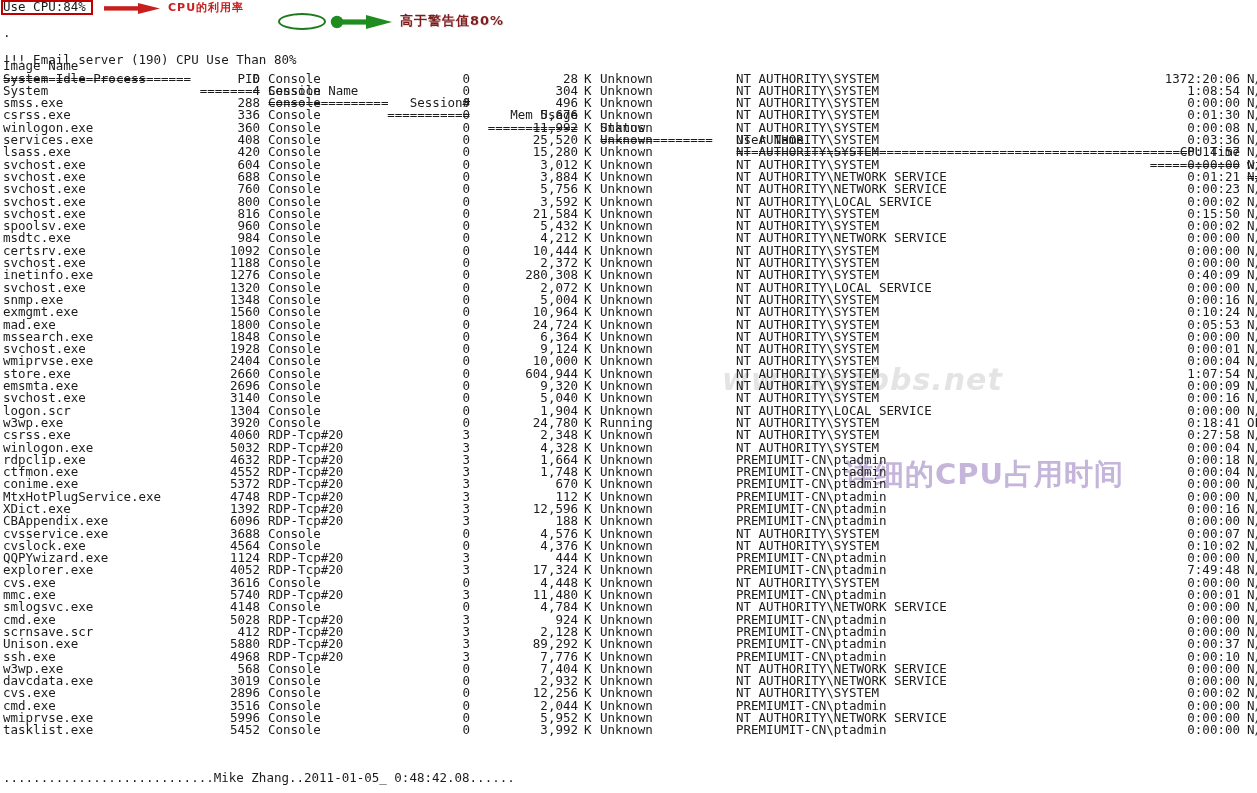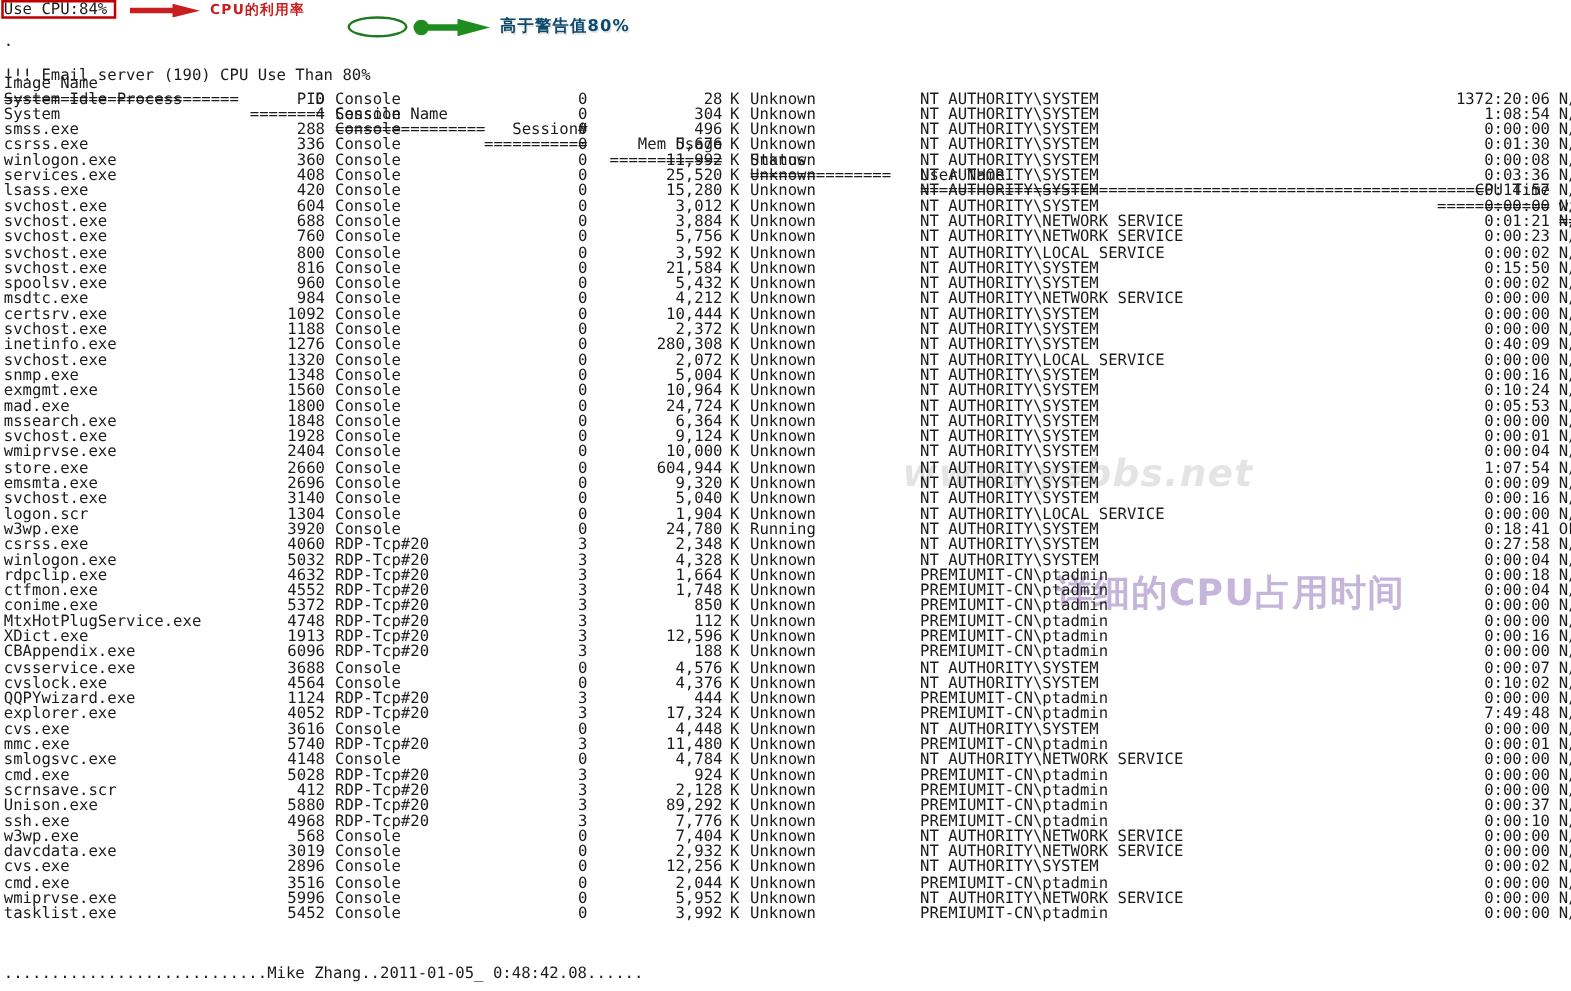--- a/index.html
+++ b/index.html
@@ -81,21 +81,21 @@
     left: 330px; top: 15px;
     width: 62px; height: 14px;
   }
   
   #green-note {
     position: absolute;
     left: 400px; top: 12px;
     font-family: "DejaVu Sans", "Liberation Sans", sans-serif;
     font-size: 13px;
     font-weight: bold;
-    color: #0c4a6e;
+    color: #7f1d1d;
     white-space: nowrap;
     letter-spacing: 1px;
     text-shadow: 1px 1px 0 rgba(0,0,0,0.10);
   }
 
   
   #tasklist {
     position: absolute;
     left: 0; top: 48px;
     width: 1290px;
@@ -251,23 +251,23 @@
       <div class="trow"><span class="c-image">wmiprvse.exe</span><span class="c-pid">2404</span><span class="c-session">Console</span><span class="c-sessnum">0</span><span class="c-mem">10,000</span><span class="c-memk">K</span><span class="c-status">Unknown</span><span class="c-user">NT AUTHORITY\SYSTEM</span><span class="c-cpu">0:00:04</span><span class="c-win">N/</span></div>
       <div class="trow"><span class="c-image">store.exe</span><span class="c-pid">2660</span><span class="c-session">Console</span><span class="c-sessnum">0</span><span class="c-mem">604,944</span><span class="c-memk">K</span><span class="c-status">Unknown</span><span class="c-user">NT AUTHORITY\SYSTEM</span><span class="c-cpu">1:07:54</span><span class="c-win">N/</span></div>
       <div class="trow"><span class="c-image">emsmta.exe</span><span class="c-pid">2696</span><span class="c-session">Console</span><span class="c-sessnum">0</span><span class="c-mem">9,320</span><span class="c-memk">K</span><span class="c-status">Unknown</span><span class="c-user">NT AUTHORITY\SYSTEM</span><span class="c-cpu">0:00:09</span><span class="c-win">N/</span></div>
       <div class="trow"><span class="c-image">svchost.exe</span><span class="c-pid">3140</span><span class="c-session">Console</span><span class="c-sessnum">0</span><span class="c-mem">5,040</span><span class="c-memk">K</span><span class="c-status">Unknown</span><span class="c-user">NT AUTHORITY\SYSTEM</span><span class="c-cpu">0:00:16</span><span class="c-win">N/</span></div>
       <div class="trow"><span class="c-image">logon.scr</span><span class="c-pid">1304</span><span class="c-session">Console</span><span class="c-sessnum">0</span><span class="c-mem">1,904</span><span class="c-memk">K</span><span class="c-status">Unknown</span><span class="c-user">NT AUTHORITY\LOCAL SERVICE</span><span class="c-cpu">0:00:00</span><span class="c-win">N/</span></div>
       <div class="trow"><span class="c-image">w3wp.exe</span><span class="c-pid">3920</span><span class="c-session">Console</span><span class="c-sessnum">0</span><span class="c-mem">24,780</span><span class="c-memk">K</span><span class="c-status">Running</span><span class="c-user">NT AUTHORITY\SYSTEM</span><span class="c-cpu">0:18:41</span><span class="c-win">OL</span></div>
       <div class="trow"><span class="c-image">csrss.exe</span><span class="c-pid">4060</span><span class="c-session">RDP-Tcp#20</span><span class="c-sessnum">3</span><span class="c-mem">2,348</span><span class="c-memk">K</span><span class="c-status">Unknown</span><span class="c-user">NT AUTHORITY\SYSTEM</span><span class="c-cpu">0:27:58</span><span class="c-win">N/</span></div>
       <div class="trow"><span class="c-image">winlogon.exe</span><span class="c-pid">5032</span><span class="c-session">RDP-Tcp#20</span><span class="c-sessnum">3</span><span class="c-mem">4,328</span><span class="c-memk">K</span><span class="c-status">Unknown</span><span class="c-user">NT AUTHORITY\SYSTEM</span><span class="c-cpu">0:00:04</span><span class="c-win">N/</span></div>
       <div class="trow"><span class="c-image">rdpclip.exe</span><span class="c-pid">4632</span><span class="c-session">RDP-Tcp#20</span><span class="c-sessnum">3</span><span class="c-mem">1,664</span><span class="c-memk">K</span><span class="c-status">Unknown</span><span class="c-user">PREMIUMIT-CN\ptadmin</span><span class="c-cpu">0:00:18</span><span class="c-win">N/</span></div>
       <div class="trow"><span class="c-image">ctfmon.exe</span><span class="c-pid">4552</span><span class="c-session">RDP-Tcp#20</span><span class="c-sessnum">3</span><span class="c-mem">1,748</span><span class="c-memk">K</span><span class="c-status">Unknown</span><span class="c-user">PREMIUMIT-CN\ptadmin</span><span class="c-cpu">0:00:04</span><span class="c-win">N/</span></div>
-      <div class="trow"><span class="c-image">conime.exe</span><span class="c-pid">5372</span><span class="c-session">RDP-Tcp#20</span><span class="c-sessnum">3</span><span class="c-mem">850</span><span class="c-memk">K</span><span class="c-status">Unknown</span><span class="c-user">PREMIUMIT-CN\ptadmin</span><span class="c-cpu">0:00:00</span><span class="c-win">N/</span></div>
+      <div class="trow"><span class="c-image">conime.exe</span><span class="c-pid">5372</span><span class="c-session">RDP-Tcp#20</span><span class="c-sessnum">3</span><span class="c-mem">670</span><span class="c-memk">K</span><span class="c-status">Unknown</span><span class="c-user">PREMIUMIT-CN\ptadmin</span><span class="c-cpu">0:00:00</span><span class="c-win">N/</span></div>
       <div class="trow"><span class="c-image">MtxHotPlugService.exe</span><span class="c-pid">4748</span><span class="c-session">RDP-Tcp#20</span><span class="c-sessnum">3</span><span class="c-mem">112</span><span class="c-memk">K</span><span class="c-status">Unknown</span><span class="c-user">PREMIUMIT-CN\ptadmin</span><span class="c-cpu">0:00:00</span><span class="c-win">N/</span></div>
-      <div class="trow"><span class="c-image">XDict.exe</span><span class="c-pid">1913</span><span class="c-session">RDP-Tcp#20</span><span class="c-sessnum">3</span><span class="c-mem">12,596</span><span class="c-memk">K</span><span class="c-status">Unknown</span><span class="c-user">PREMIUMIT-CN\ptadmin</span><span class="c-cpu">0:00:16</span><span class="c-win">N/</span></div>
+      <div class="trow"><span class="c-image">XDict.exe</span><span class="c-pid">1392</span><span class="c-session">RDP-Tcp#20</span><span class="c-sessnum">3</span><span class="c-mem">12,596</span><span class="c-memk">K</span><span class="c-status">Unknown</span><span class="c-user">PREMIUMIT-CN\ptadmin</span><span class="c-cpu">0:00:16</span><span class="c-win">N/</span></div>
       <div class="trow"><span class="c-image">CBAppendix.exe</span><span class="c-pid">6096</span><span class="c-session">RDP-Tcp#20</span><span class="c-sessnum">3</span><span class="c-mem">188</span><span class="c-memk">K</span><span class="c-status">Unknown</span><span class="c-user">PREMIUMIT-CN\ptadmin</span><span class="c-cpu">0:00:00</span><span class="c-win">N/</span></div>
       <div class="trow"><span class="c-image">cvsservice.exe</span><span class="c-pid">3688</span><span class="c-session">Console</span><span class="c-sessnum">0</span><span class="c-mem">4,576</span><span class="c-memk">K</span><span class="c-status">Unknown</span><span class="c-user">NT AUTHORITY\SYSTEM</span><span class="c-cpu">0:00:07</span><span class="c-win">N/</span></div>
       <div class="trow"><span class="c-image">cvslock.exe</span><span class="c-pid">4564</span><span class="c-session">Console</span><span class="c-sessnum">0</span><span class="c-mem">4,376</span><span class="c-memk">K</span><span class="c-status">Unknown</span><span class="c-user">NT AUTHORITY\SYSTEM</span><span class="c-cpu">0:10:02</span><span class="c-win">N/</span></div>
       <div class="trow"><span class="c-image">QQPYwizard.exe</span><span class="c-pid">1124</span><span class="c-session">RDP-Tcp#20</span><span class="c-sessnum">3</span><span class="c-mem">444</span><span class="c-memk">K</span><span class="c-status">Unknown</span><span class="c-user">PREMIUMIT-CN\ptadmin</span><span class="c-cpu">0:00:00</span><span class="c-win">N/</span></div>
       <div class="trow"><span class="c-image">explorer.exe</span><span class="c-pid">4052</span><span class="c-session">RDP-Tcp#20</span><span class="c-sessnum">3</span><span class="c-mem">17,324</span><span class="c-memk">K</span><span class="c-status">Unknown</span><span class="c-user">PREMIUMIT-CN\ptadmin</span><span class="c-cpu">7:49:48</span><span class="c-win">N/</span></div>
       <div class="trow"><span class="c-image">cvs.exe</span><span class="c-pid">3616</span><span class="c-session">Console</span><span class="c-sessnum">0</span><span class="c-mem">4,448</span><span class="c-memk">K</span><span class="c-status">Unknown</span><span class="c-user">NT AUTHORITY\SYSTEM</span><span class="c-cpu">0:00:00</span><span class="c-win">N/</span></div>
       <div class="trow"><span class="c-image">mmc.exe</span><span class="c-pid">5740</span><span class="c-session">RDP-Tcp#20</span><span class="c-sessnum">3</span><span class="c-mem">11,480</span><span class="c-memk">K</span><span class="c-status">Unknown</span><span class="c-user">PREMIUMIT-CN\ptadmin</span><span class="c-cpu">0:00:01</span><span class="c-win">N/</span></div>
       <div class="trow"><span class="c-image">smlogsvc.exe</span><span class="c-pid">4148</span><span class="c-session">Console</span><span class="c-sessnum">0</span><span class="c-mem">4,784</span><span class="c-memk">K</span><span class="c-status">Unknown</span><span class="c-user">NT AUTHORITY\NETWORK SERVICE</span><span class="c-cpu">0:00:00</span><span class="c-win">N/</span></div>
       <div class="trow"><span class="c-image">cmd.exe</span><span class="c-pid">5028</span><span class="c-session">RDP-Tcp#20</span><span class="c-sessnum">3</span><span class="c-mem">924</span><span class="c-memk">K</span><span class="c-status">Unknown</span><span class="c-user">PREMIUMIT-CN\ptadmin</span><span class="c-cpu">0:00:00</span><span class="c-win">N/</span></div>
       <div class="trow"><span class="c-image">scrnsave.scr</span><span class="c-pid">412</span><span class="c-session">RDP-Tcp#20</span><span class="c-sessnum">3</span><span class="c-mem">2,128</span><span class="c-memk">K</span><span class="c-status">Unknown</span><span class="c-user">PREMIUMIT-CN\ptadmin</span><span class="c-cpu">0:00:00</span><span class="c-win">N/</span></div>

